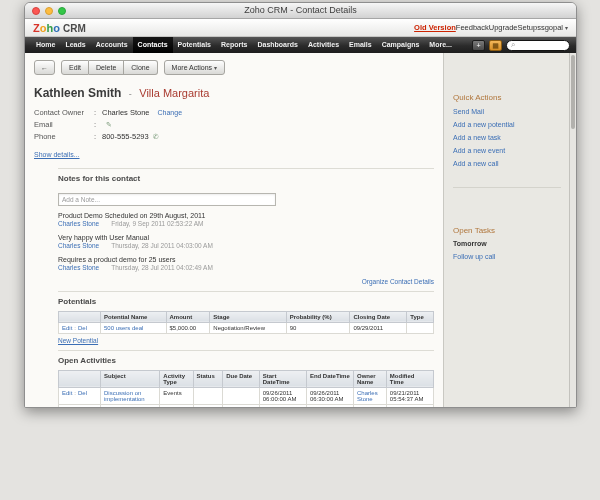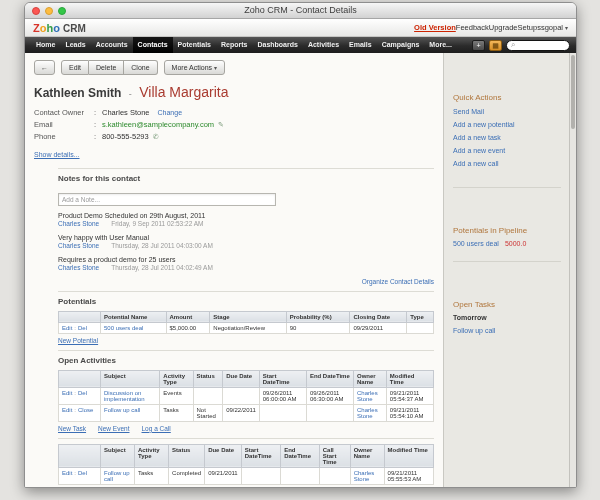--- a/index.html
+++ b/index.html
@@ -5,21 +5,21 @@
   * { margin:0; padding:0; box-sizing:border-box; }
   html,body { width:600px; height:500px; }
   body {
     background:#e4e3e0;
     font-family:"Liberation Sans", sans-serif;
     position:relative;
     overflow:hidden;
     -webkit-font-smoothing:antialiased;
   }
   .window {
-    position:absolute; left:24px; top:2px; width:553px; height:486px;
+    position:absolute; left:24px; top:2px; width:553px; height:406px;
     background:#fbfaf7; border:1px solid #8e8e8e;
     border-radius:6px 6px 2px 2px;
     box-shadow:0 4px 14px rgba(0,0,0,.40);
     overflow:hidden; display:flex; flex-direction:column;
   }
   
   .titlebar { height:16px; flex:0 0 auto; position:relative;
     background:linear-gradient(#f6f6f6,#d2d2d2); border-bottom:1px solid #a6a6a6; }
   .traffic { position:absolute; left:7px; top:4px; display:flex; gap:5px; }
   .light { width:8px; height:8px; border-radius:50%; display:inline-block; }
@@ -65,21 +65,21 @@
     border-radius:3px; padding:2.5px 7px; line-height:1.1; cursor:pointer; white-space:nowrap; }
   .btn-back { padding:2.5px 6px; color:#444; }
   .btn-group { display:flex; }
   .btn-group .btn { border-radius:0; border-left:none; }
   .btn-group .btn:first-child { border-radius:3px 0 0 3px; border-left:1px solid #a6a5a0; }
   .btn-group .btn:last-child  { border-radius:0 3px 3px 0; }
   
   .contact-head { margin:2px 0 6px; }
   .contact-name { font-size:12px; font-weight:bold; color:#3a3a3a; }
   .contact-sep  { font-size:9px; color:#888; margin:0 3px; }
-  .contact-company { font-size:14px; color:#a93b30; }
+  .contact-company { font-size:11px; color:#a93b30; }
   .field-row { display:flex; font-size:7.5px; line-height:12px; }
   .field-label { width:60px; color:#555; }
   .field-colon { width:8px; color:#555; }
   .field-value { color:#333; }
   .field-value.email { color:#2d8a2d; }
   .link { color:#3b6eb5; cursor:pointer; text-decoration:none; }
   .u { text-decoration:underline; }
   .change-link { margin-left:8px; font-size:7px; }
   .mini-icon { font-size:7px; margin-left:4px; color:#7b9b7b; cursor:pointer; }
   .show-details { display:inline-block; margin:5px 0 4px; font-size:7px; }
@@ -190,21 +190,20 @@
 
       <div class="field-row">
         <span class="field-label">Contact Owner</span>
         <span class="field-colon">:</span>
         <span class="field-value">Charles Stone</span>
         <span class="link change-link">Change</span>
       </div>
       <div class="field-row">
         <span class="field-label">Email</span>
         <span class="field-colon">:</span>
-        <span class="field-value email link" style="color:#2d8a2d;">s.kathleen@samplecompany.com</span>
         <span class="mini-icon">✎</span>
       </div>
       <div class="field-row">
         <span class="field-label">Phone</span>
         <span class="field-colon">:</span>
         <span class="field-value">800-555-5293</span>
         <span class="mini-icon">✆</span>
       </div>
 
       <span class="link u show-details">Show details...</span>
@@ -345,27 +344,20 @@
     <div class="sidebar">
       <div class="side-section">
         <div class="side-title">Quick Actions</div>
         <span class="side-link link">Send Mail</span>
         <span class="side-link link">Add a new potential</span>
         <span class="side-link link">Add a new task</span>
         <span class="side-link link">Add a new event</span>
         <span class="side-link link">Add a new call</span>
       </div>
       <div class="side-section">
-        <div class="side-title">Potentials in Pipeline</div>
-        <div class="pipeline-line">
-          <span class="link">500 users deal</span>
-          <span class="pipeline-amount">5000.0</span>
-        </div>
-      </div>
-      <div class="side-section">
         <div class="side-title">Open Tasks</div>
         <div class="task-group">Tomorrow</div>
         <span class="side-link link">Follow up call</span>
       </div>
     </div>
 
     <div class="v-scrollbar">
       <div class="v-thumb"></div>
     </div>
 

